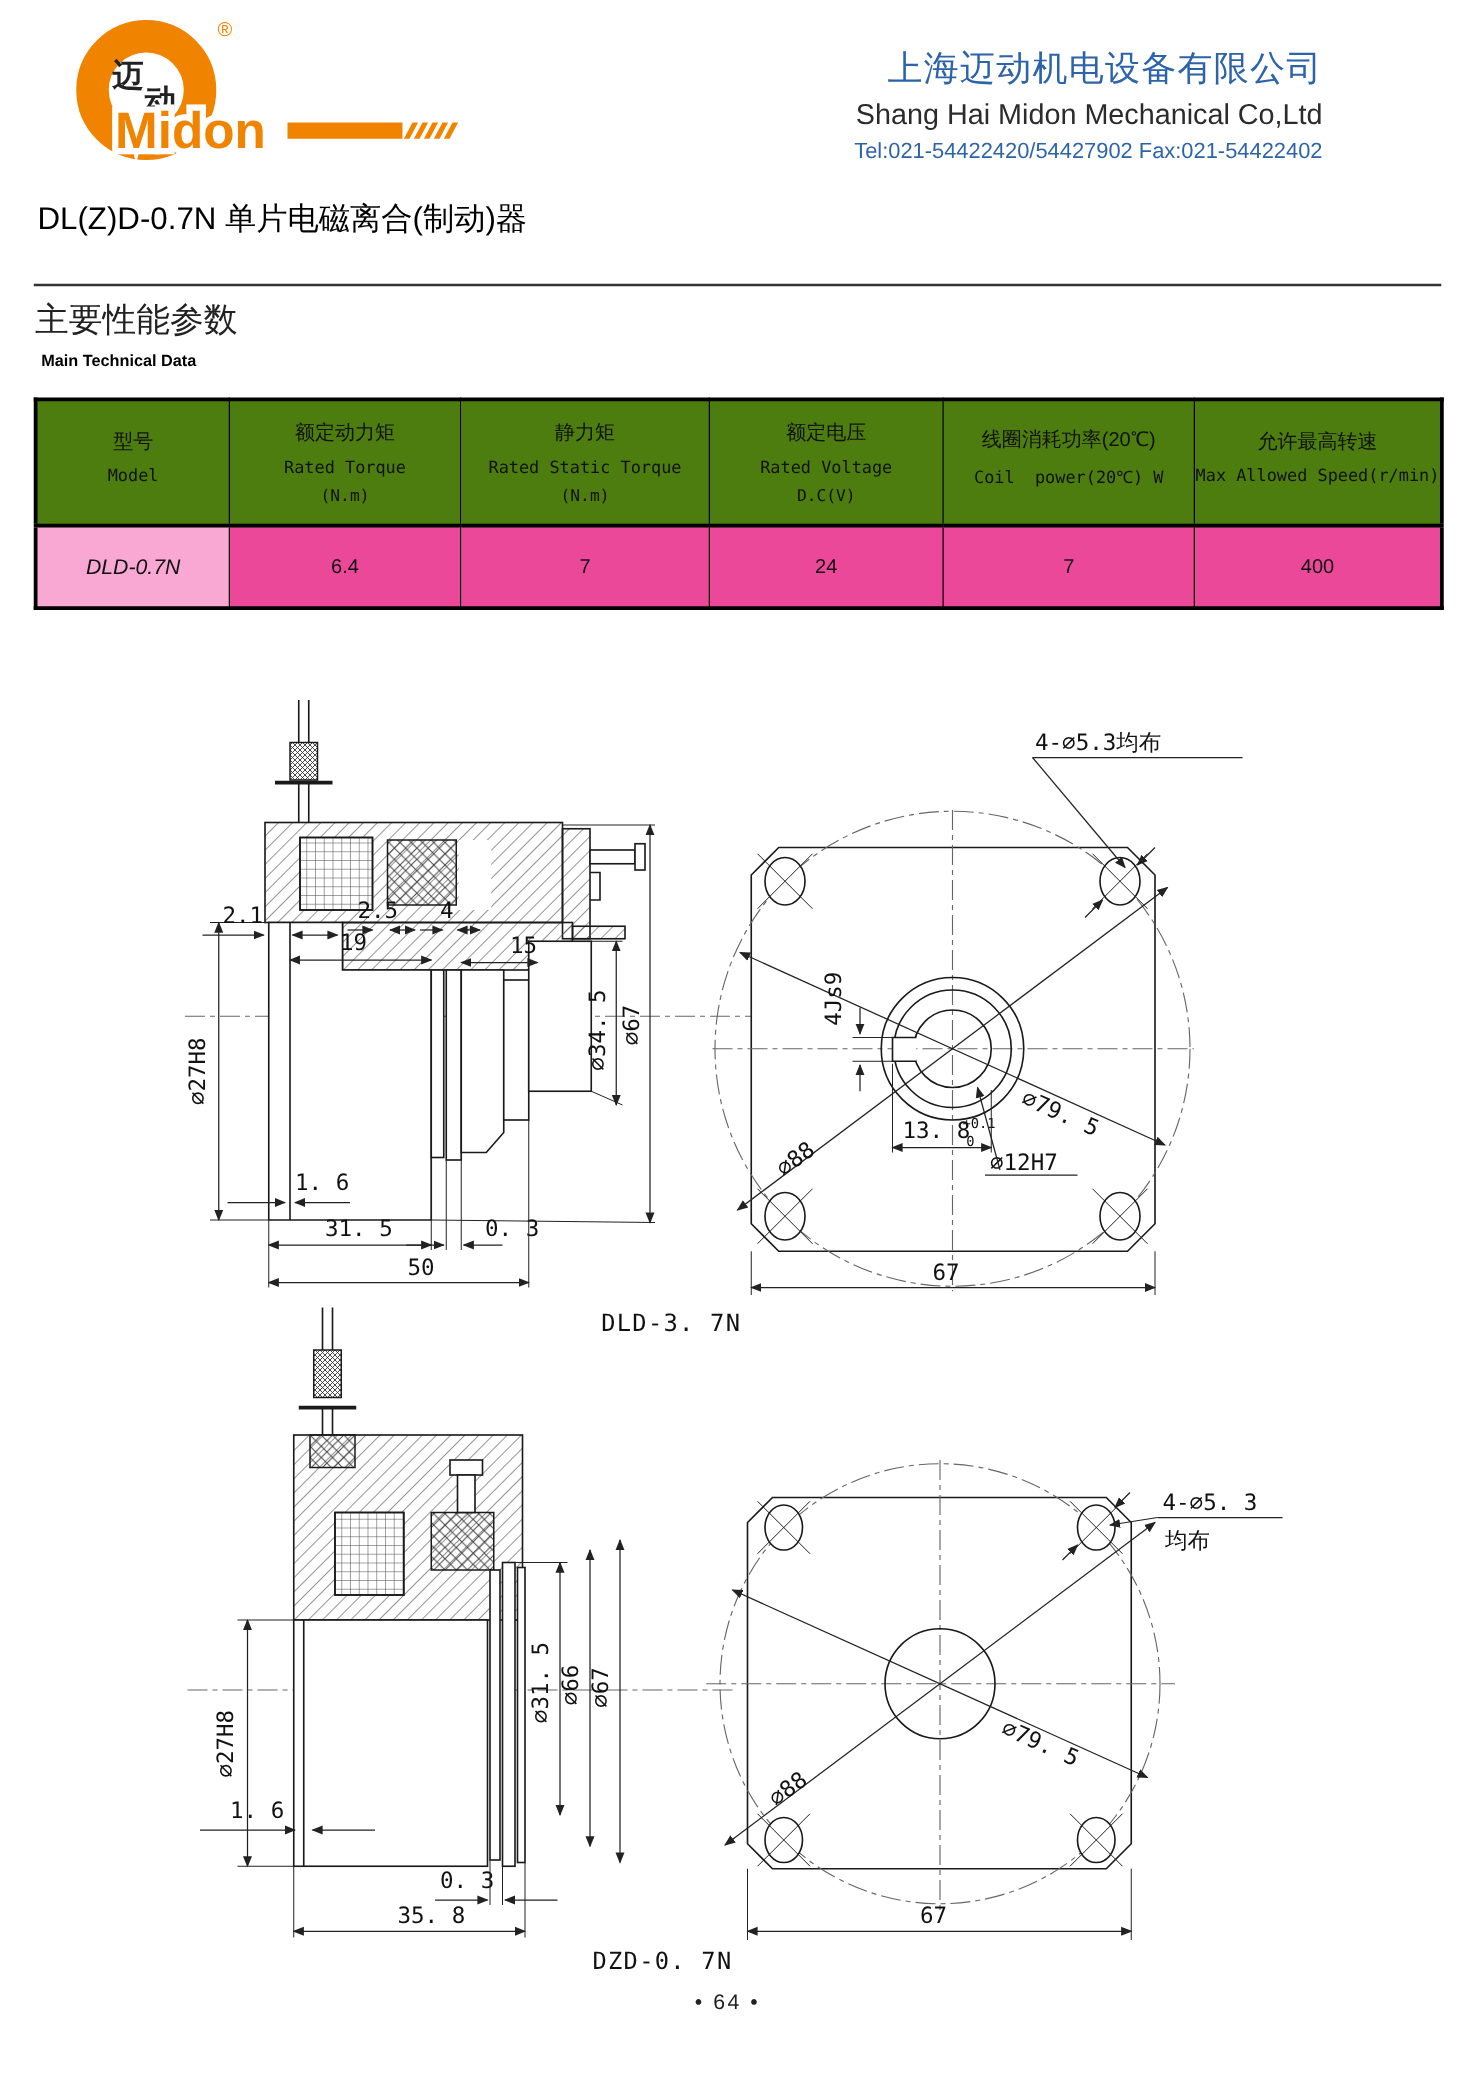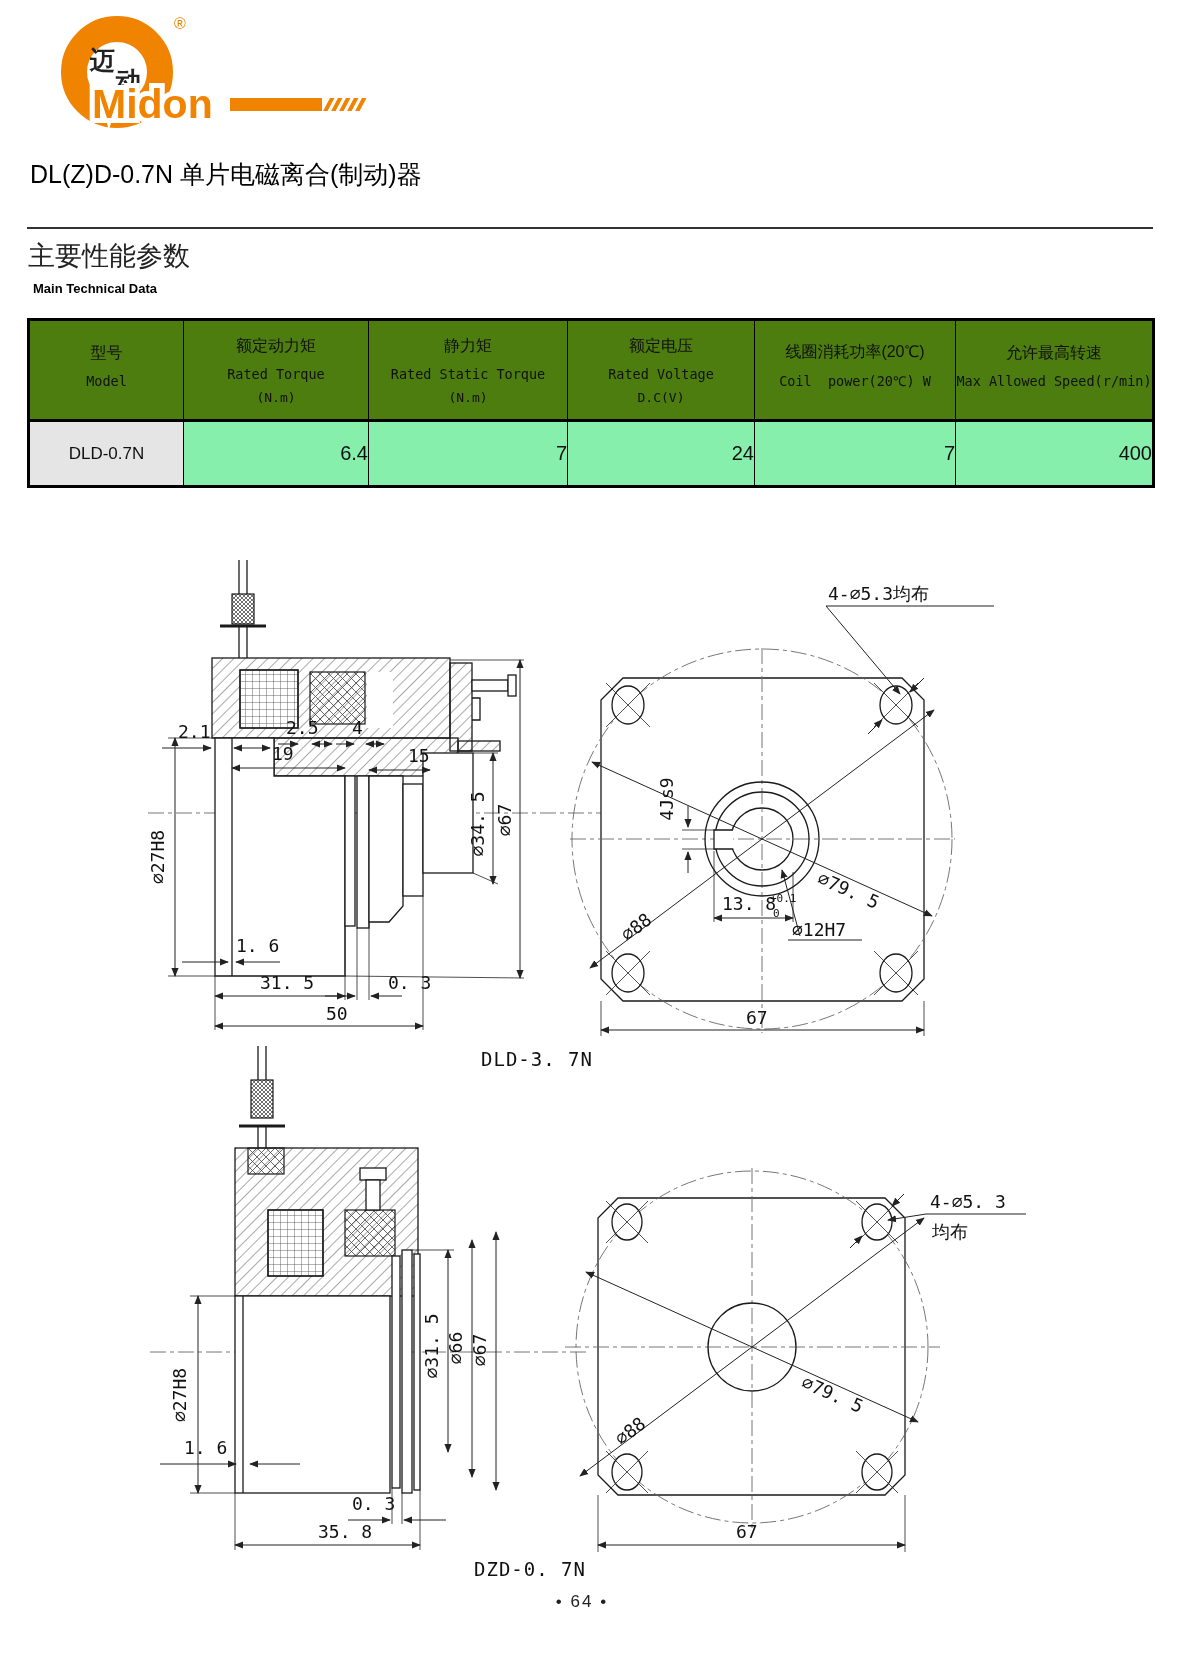--- a/index.html
+++ b/index.html
@@ -19,22 +19,22 @@
   .rule{left:27px;top:227px;width:1126px;border-top:2px solid #333;height:0;}
   .seccn{left:28px;top:238px;font-size:27px;color:#222;}
   .secen{left:33px;top:281px;font-size:13px;font-weight:bold;color:#000;}
 
   
   .spec{border-collapse:collapse;table-layout:fixed;width:1125px;border:3px solid #000;}
   .spec th,.spec td{border:1.6px solid #000;text-align:center;vertical-align:middle;padding:0;}
   .spec thead th{background:#4d7c0f;height:98px;font-weight:normal;border-bottom:3px solid #000;}
   .spec tbody td{border-top:2.5px solid #000;}
   .spec tbody tr{height:66px;}
-  .spec td.model{background:#e5e5e5;font-size:17px;}
-  .spec td.val{font-size:20px;background:#86efac;text-align:right;}
+  .spec td.model{background:#f9a8d4;font-size:17px;font-style:italic;}
+  .spec td.val{font-size:16px;background:#ec4899;}
   .h-cn{font-size:16px;margin-bottom:9px;}
   .h-en{font-family:"DejaVu Sans Mono",monospace;font-size:13.5px;margin-bottom:8px;white-space:pre;}
   .h-u{font-family:"DejaVu Sans Mono",monospace;font-size:13px;white-space:pre;min-height:1px;}
 
   
   .cap{font-family:"DejaVu Sans Mono",monospace;font-size:19px;letter-spacing:1px;
        text-align:center;z-index:3;color:#111;}
   .pageno{font-size:17px;text-align:center;z-index:3;color:#222;letter-spacing:2px;}
 
   svg .ol  {fill:none;stroke:#1a1a1a;stroke-width:1.3;}
@@ -85,20 +85,25 @@
     <rect x="200" y="93" width="92" height="13" fill="#F08300"></rect>
     <g transform="translate(300,93) skewX(-28)">
       <rect x="0" y="0" width="4.5" height="13" fill="#F08300"></rect>
       <rect x="8" y="0" width="4.5" height="13" fill="#F08300"></rect>
       <rect x="16" y="0" width="4.5" height="13" fill="#F08300"></rect>
       <rect x="24" y="0" width="4.5" height="13" fill="#F08300"></rect>
       <rect x="32" y="0" width="4.5" height="13" fill="#F08300"></rect>
     </g>
   </svg>
 
+  <div class="abs company">
+    <div class="cn">上海迈动机电设备有限公司</div>
+    <div class="en">Shang Hai Midon Mechanical Co,Ltd</div>
+    <div class="tel">Tel:021-54422420/54427902 Fax:021-54422402</div>
+  </div>
 
   <div class="abs prodcn">DL(Z)D-0.7N 单片电磁离合(制动)器</div>
   <div class="abs rule"></div>
   <div class="abs seccn">主要性能参数</div>
   <div class="abs secen">Main Technical Data</div>
 
   <table class="spec abs" style="left:27px;top:318px">
     <colgroup>
       <col style="width:155px">
         <col style="width:185px">

